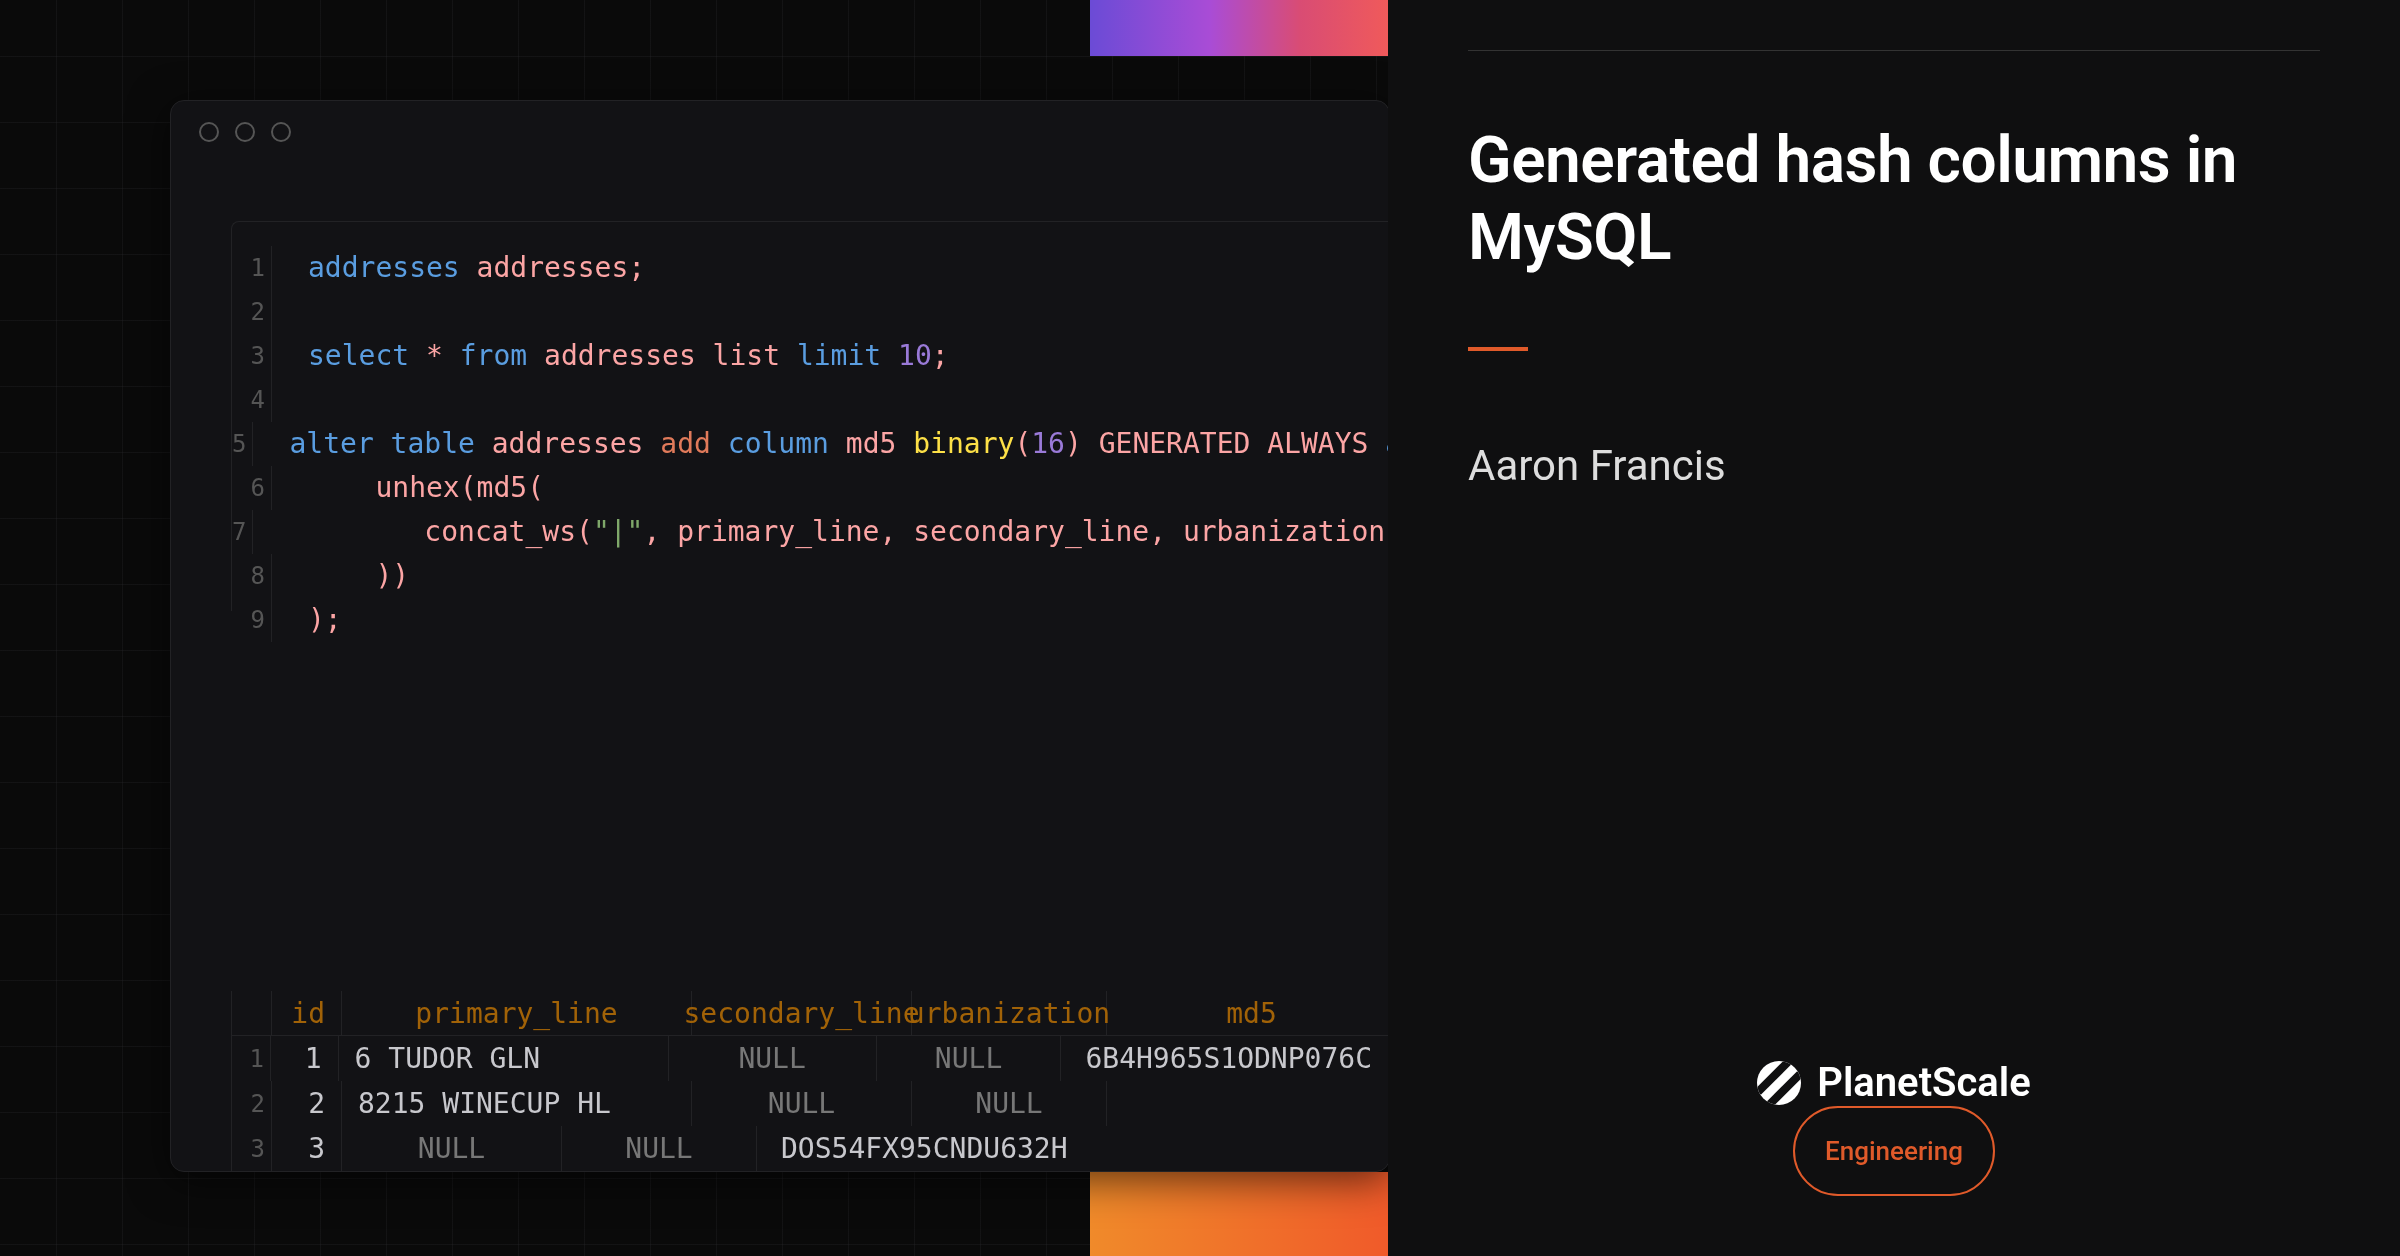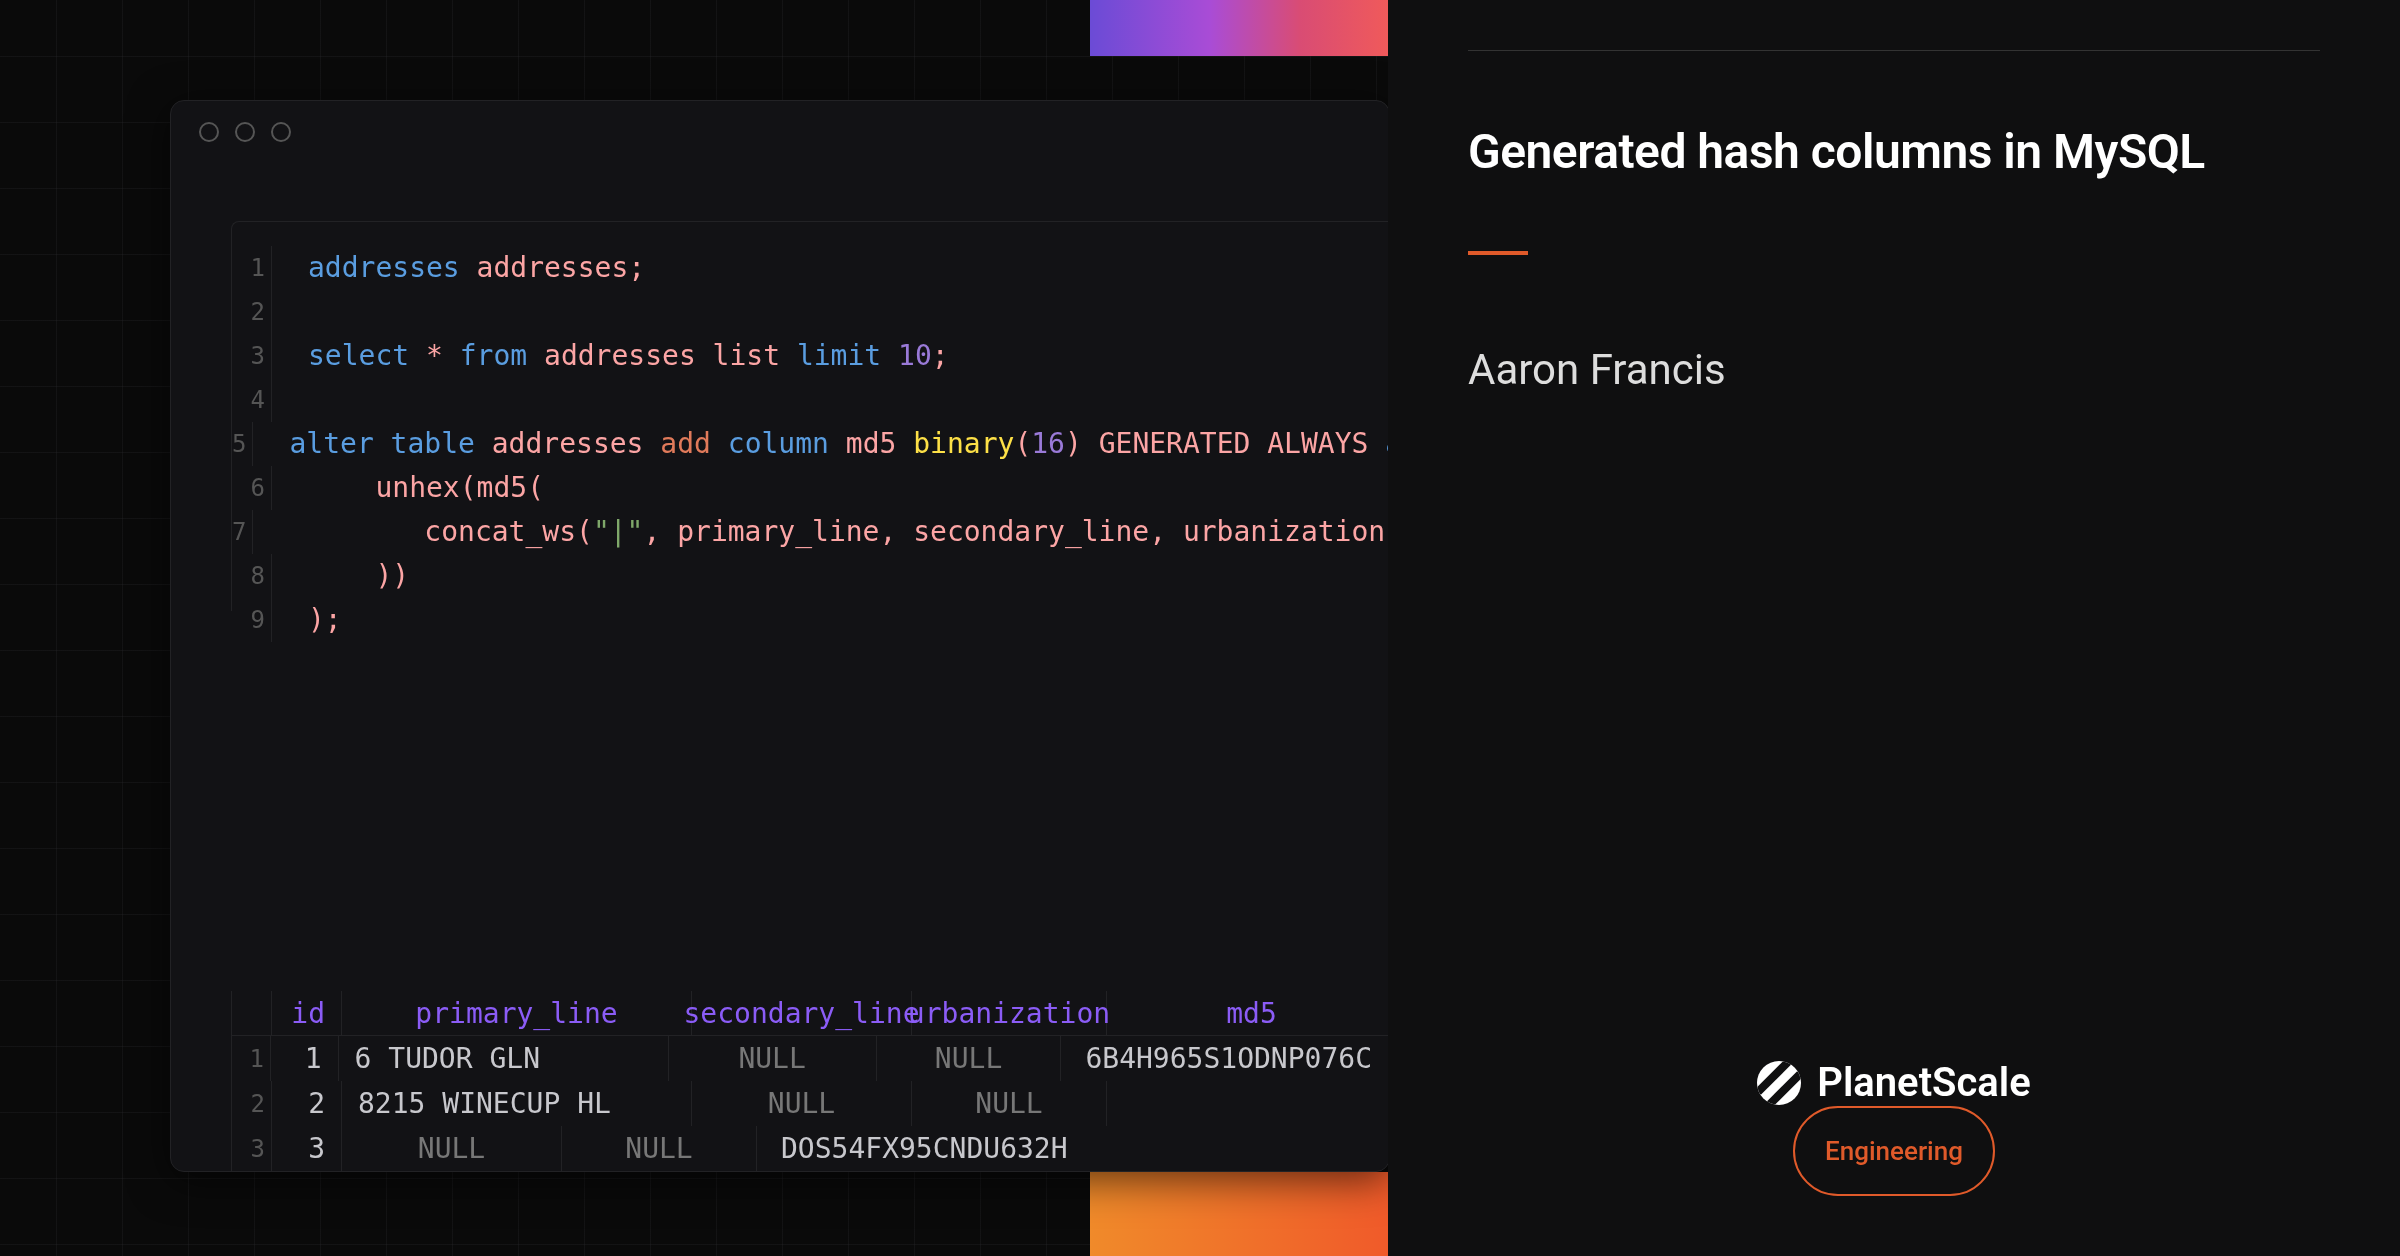--- a/index.html
+++ b/index.html
@@ -101,21 +101,21 @@
     position: absolute;
     bottom: 0;
     left: 60px;
     right: 0;
     border-left: 1px solid #222225;
     font-family: ui-monospace, SFMono-Regular, Menlo, Consolas, monospace;
     font-size: 28px;
     color: #c8c8cd;
   }
   .trow { display: flex; height: 45px; align-items: center; }
-  .trow.header { color: #8b5cf6; border-bottom: 1px solid #222225; }
+  .trow.header { color: #a16207; border-bottom: 1px solid #222225; }
   .tcell { border-right: 1px solid #222225; height: 100%; display: flex; align-items: center; padding: 0 16px; }
   .c-rownum { width: 40px; justify-content: flex-end; color: #555; font-size: 24px; padding-right: 6px; }
   .c-id { width: 70px; justify-content: flex-end; }
   .c-primary { width: 350px; }
   .c-secondary { width: 220px; justify-content: center; }
   .c-urban { width: 195px; justify-content: center; }
   .c-md5 { flex: 1; padding-left: 24px; }
   .trow.header .c-primary,
   .trow.header .c-md5 { justify-content: center; }
   .null { color: #777; }
@@ -129,21 +129,21 @@
     background: #0f0f10;
     padding: 50px 80px 50px 80px;
   }
   .rule-top {
     height: 1px;
     background: #333;
     margin-bottom: 72px;
   }
   .title {
     color: #fff;
-    font-size: 48px;
+    font-size: 64px;
     font-weight: 600;
     line-height: 1.2;
     letter-spacing: -0.5px;
   }
   .accent-rule {
     width: 60px;
     height: 4px;
     background: #e05a2a;
     margin-top: 70px;
     margin-bottom: 90px;

